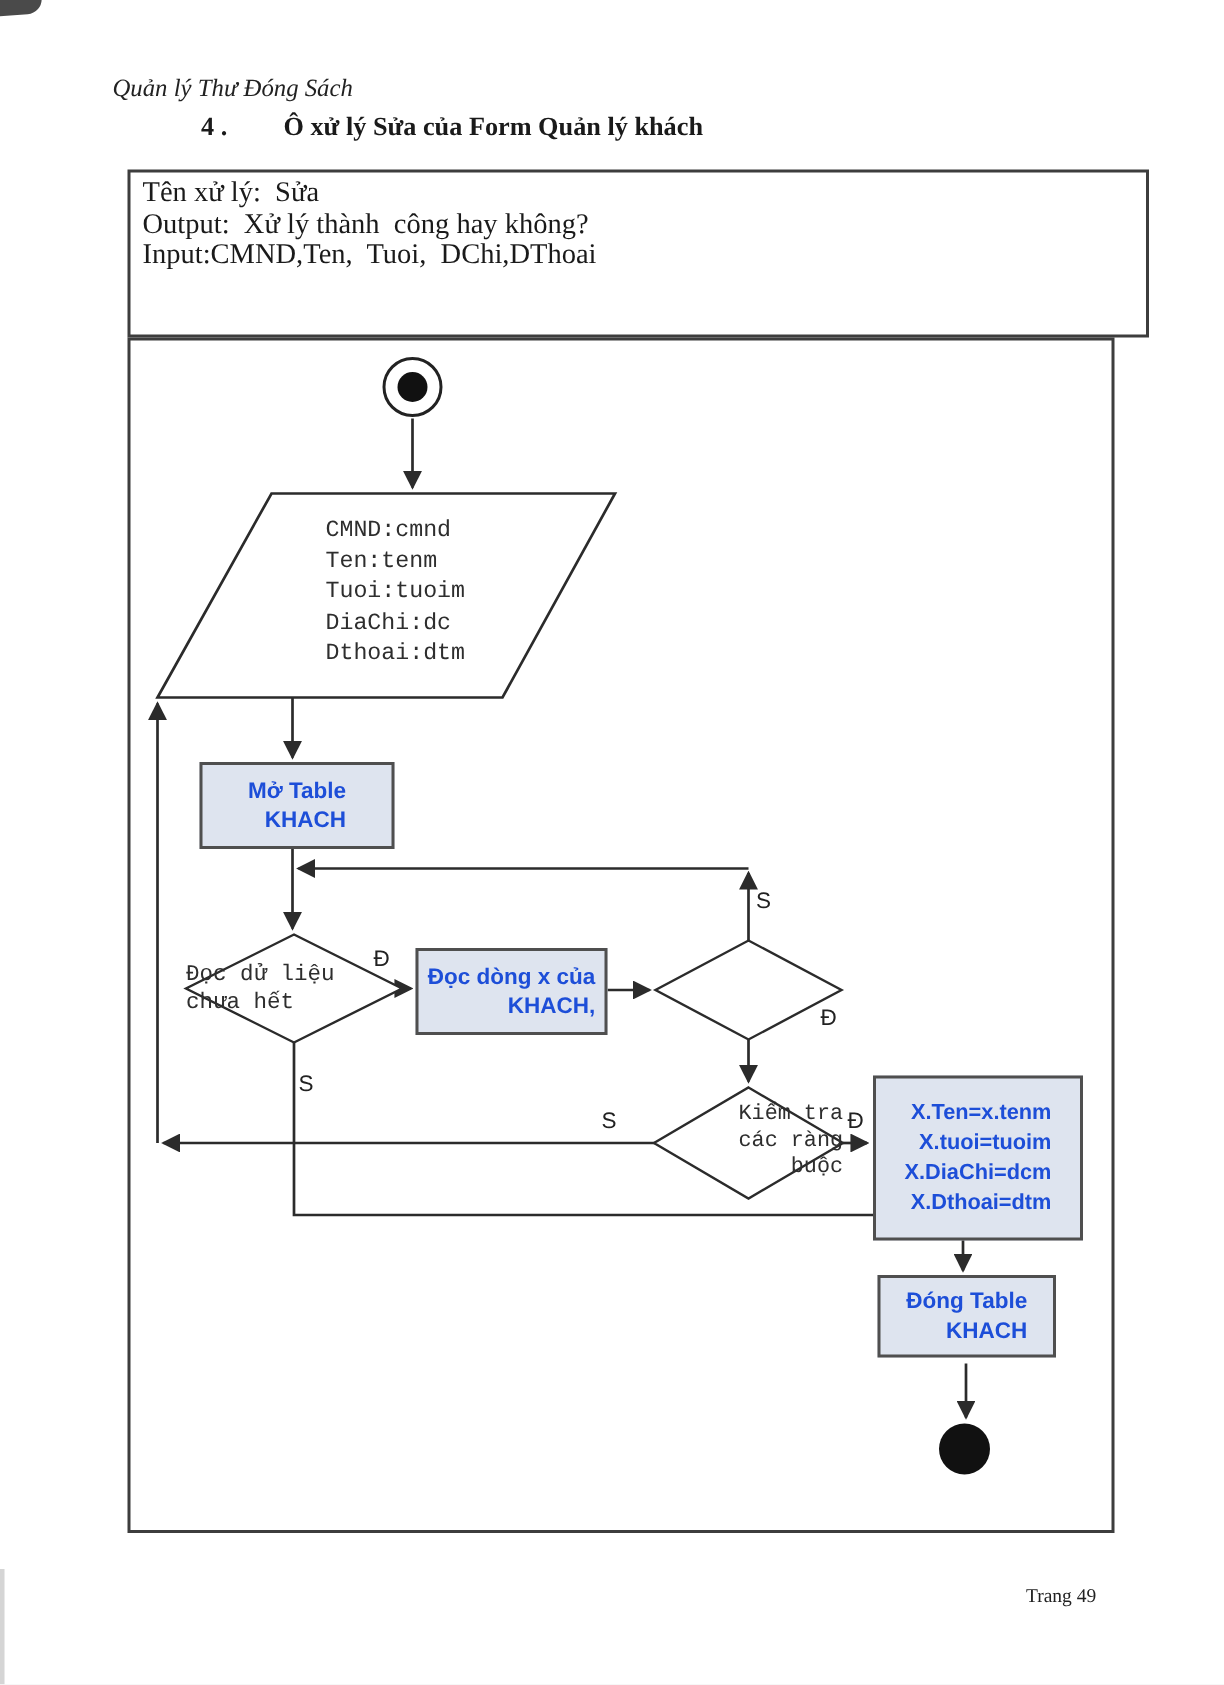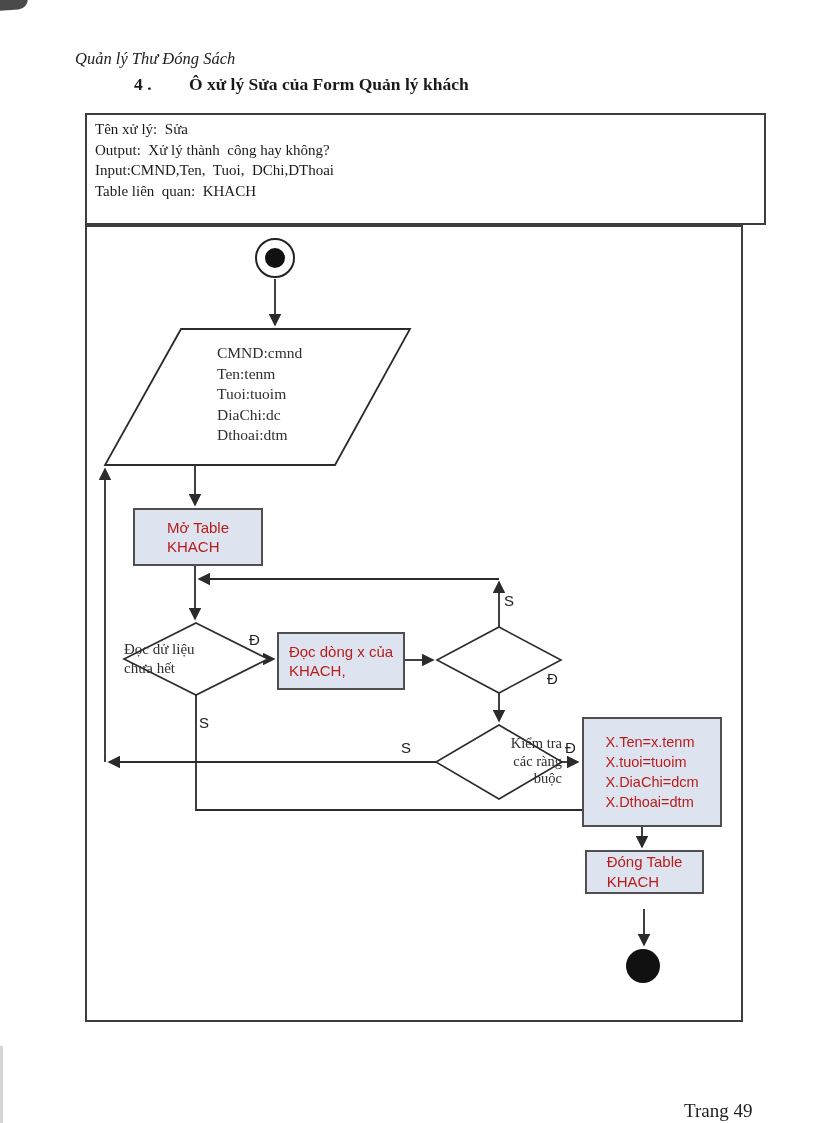--- a/index.html
+++ b/index.html
@@ -11,61 +11,60 @@
   .artifact-tl{position:absolute;left:-6px;top:-4px;width:34px;height:14px;
     background:#2a2a2a;border-radius:0 0 10px 2px;transform:rotate(-4deg);opacity:.85;}
   .artifact-bl{position:absolute;left:0;top:1046px;width:3px;height:77px;background:#b9b9b9;opacity:.6;}
   .header-italic{
     position:absolute;left:75px;top:49px;font-style:italic;font-size:16.5px;color:#222;
   }
   .heading{position:absolute;left:115px;top:74px;font-weight:bold;font-size:17.5px;margin-left:19px;}
   .heading .num{display:inline-block;width:55px;}
   .spec-box{
     position:absolute;left:85px;top:113px;width:681px;height:112px;box-sizing:border-box;
-    border:2px solid #3d3d3d;padding:4px 8px;font-size:15px;line-height:20.5px;
+    border:2px solid #3d3d3d;padding:4px 8px;font-size:19px;line-height:20.5px;
   }
   .spec-line{white-space:pre;}
   .chart-box{
     position:absolute;left:85px;top:225px;width:658px;height:797px;box-sizing:border-box;
     border:2px solid #3d3d3d;
   }
   .chart-box svg{position:absolute;left:0;top:0;width:654px;height:793px;}
   .fc-text{
-    position:absolute;font-family:Liberation Serif, serif;color:#2e2e2e;
+    position:absolute;font-family:Liberation Mono, monospace;color:#2e2e2e;
     white-space:pre-line;
   }
   .node-box{
     position:absolute;box-sizing:border-box;border:2px solid #4f4f4f;
-    display:flex;align-items:center;justify-content:center;text-align:left;
-    font-family:"Liberation Sans", sans-serif;color:#b91c1c;white-space:pre-line;
+    display:flex;align-items:center;justify-content:center;text-align:right;
+    font-family:"Liberation Sans", sans-serif;color:#1d4ed8;white-space:pre-line;font-weight:bold;
   }
   .branch-label{
     position:absolute;font-family:"Liberation Sans", sans-serif;font-size:15px;color:#222;
   }
-  .footer{position:absolute;left:684px;top:1056px;font-size:19px;color:#222;margin-top:44px;}
+  .footer{position:absolute;left:684px;top:1056px;font-size:13px;color:#222;}
 </style>
 </head>
 <body>
 
 <div class="page">
 
   <div class="artifact-tl"></div>
   <div class="artifact-bl"></div>
 
   <div class="header-italic">Quản lý Thư Đóng Sách</div>
 
   <div class="heading">
     <span class="num">4 .</span><span>Ô xử lý Sửa của Form Quản lý khách</span>
   </div>
 
   <div class="spec-box">
     <div class="spec-line">Tên xử lý:  Sửa</div>
     <div class="spec-line">Output:  Xử lý thành  công hay không?</div>
     <div class="spec-line">Input:CMND,Ten,  Tuoi,  DChi,DThoai</div>
-    <div class="spec-line">Table liên  quan:  KHACH</div>
   </div>
 
   <div class="chart-box">
 
     <svg viewBox="0 0 654 793">
       <defs>
         <marker id="arr" viewBox="0 0 8 8" refX="7" refY="4" markerWidth="7" markerHeight="7" orient="auto">
           <path d="M0,0 L8,4 L0,8 z" fill="#2b2b2b"></path>
         </marker>
       </defs>
@@ -118,21 +117,21 @@
 
     <div class="fc-text" style="left:349px;top:508px;width:126px;text-align:right;font-size:14.5px;line-height:17.5px;">Kiểm tra
 các ràng
 buộc</div>
 
     <div class="node-box" style="left: 495px; top: 490px; width: 140px; height: 110px; font-size: 14.5px; line-height: 20px; background: rgb(222, 228, 239);">X.Ten=x.tenm
 X.tuoi=tuoim
 X.DiaChi=dcm
 X.Dthoai=dtm</div>
 
-    <div class="node-box" style="left: 498px; top: 623px; width: 119px; height: 44px; font-size: 15px; line-height: 20px; background: rgb(222, 228, 239);">Đóng Table
+    <div class="node-box" style="left: 498px; top: 623px; width: 119px; height: 55px; font-size: 15px; line-height: 20px; background: rgb(222, 228, 239);">Đóng Table
 KHACH</div>
 
     <div class="branch-label" style="left:162px;top:404px;">Đ</div>
     <div class="branch-label" style="left:112px;top:487px;">S</div>
     <div class="branch-label" style="left:417px;top:365px;">S</div>
     <div class="branch-label" style="left:460px;top:443px;">Đ</div>
     <div class="branch-label" style="left:314px;top:512px;">S</div>
     <div class="branch-label" style="left:478px;top:512px;">Đ</div>
 
   </div>

